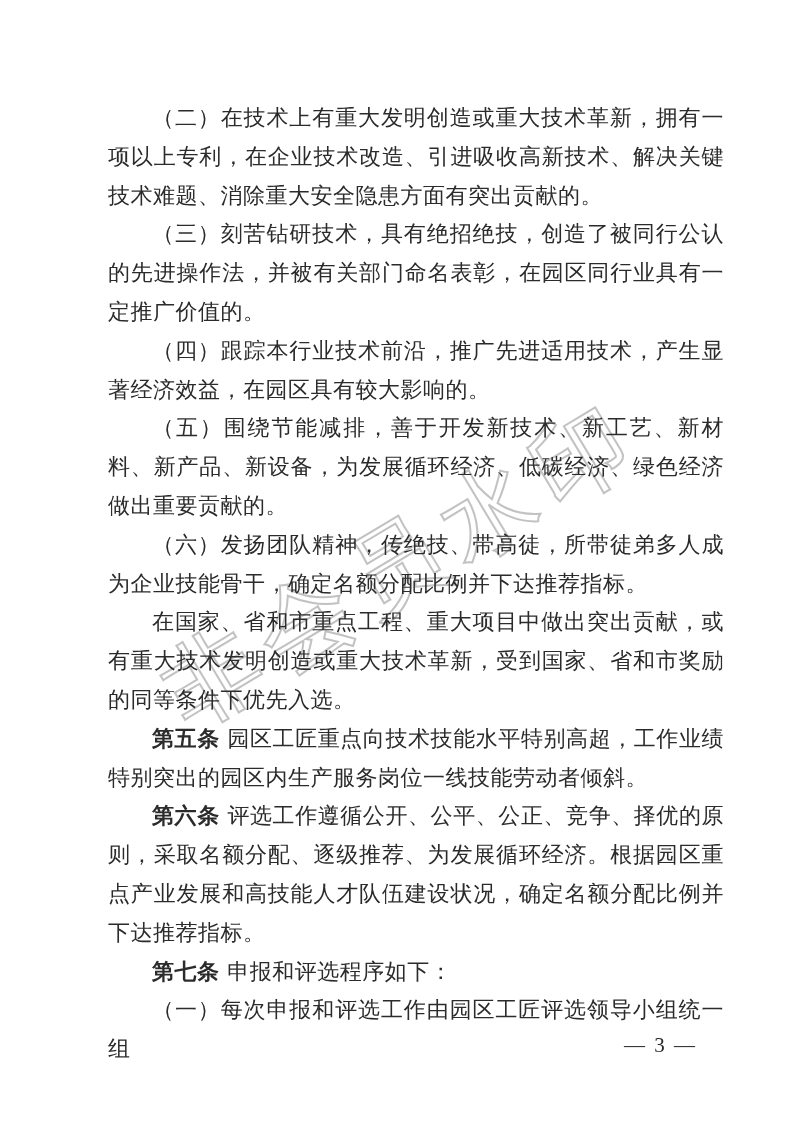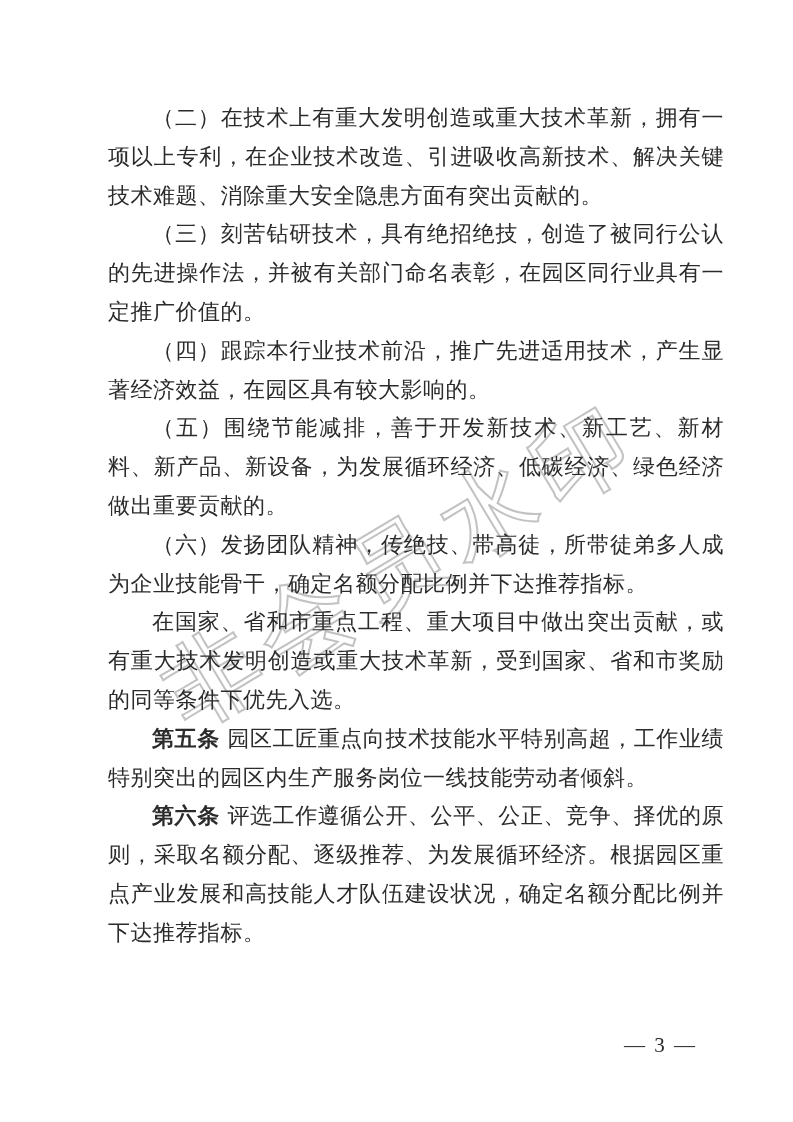--- a/index.html
+++ b/index.html
@@ -68,17 +68,19 @@
 
   <div class="content">
     <p><b class="sec-label"></b><span>（二）在技术上有重大发明创造或重大技术革新，拥有一项以上专利，在企业技术改造、引进吸收高新技术、解决关键技术难题、消除重大安全隐患方面有突出贡献的。</span></p>
     <p><b class="sec-label"></b><span>（三）刻苦钻研技术，具有绝招绝技，创造了被同行公认的先进操作法，并被有关部门命名表彰，在园区同行业具有一定推广价值的。</span></p>
     <p><b class="sec-label"></b><span>（四）跟踪本行业技术前沿，推广先进适用技术，产生显著经济效益，在园区具有较大影响的。</span></p>
     <p><b class="sec-label"></b><span>（五）围绕节能减排，善于开发新技术、新工艺、新材料、新产品、新设备，为发展循环经济、低碳经济、绿色经济做出重要贡献的。</span></p>
     <p><b class="sec-label"></b><span>（六）发扬团队精神，传绝技、带高徒，所带徒弟多人成为企业技能骨干，确定名额分配比例并下达推荐指标。</span></p>
     <p><b class="sec-label"></b><span>在国家、省和市重点工程、重大项目中做出突出贡献，或有重大技术发明创造或重大技术革新，受到国家、省和市奖励的同等条件下优先入选。</span></p>
     <p><b class="sec-label">第五条</b><span>园区工匠重点向技术技能水平特别高超，工作业绩特别突出的园区内生产服务岗位一线技能劳动者倾斜。</span></p>
     <p><b class="sec-label">第六条</b><span>评选工作遵循公开、公平、公正、竞争、择优的原则，采取名额分配、逐级推荐、为发展循环经济。根据园区重点产业发展和高技能人才队伍建设状况，确定名额分配比例并下达推荐指标。</span></p>
+    <p><b class="sec-label">第七条</b><span>申报和评选程序如下：</span></p>
+    <p><b class="sec-label"></b><span>（一）每次申报和评选工作由园区工匠评选领导小组统一组</span></p>
   </div>
 
   <div class="page-number">— 3 —</div>
 
 </div>
 
 </body></html>

